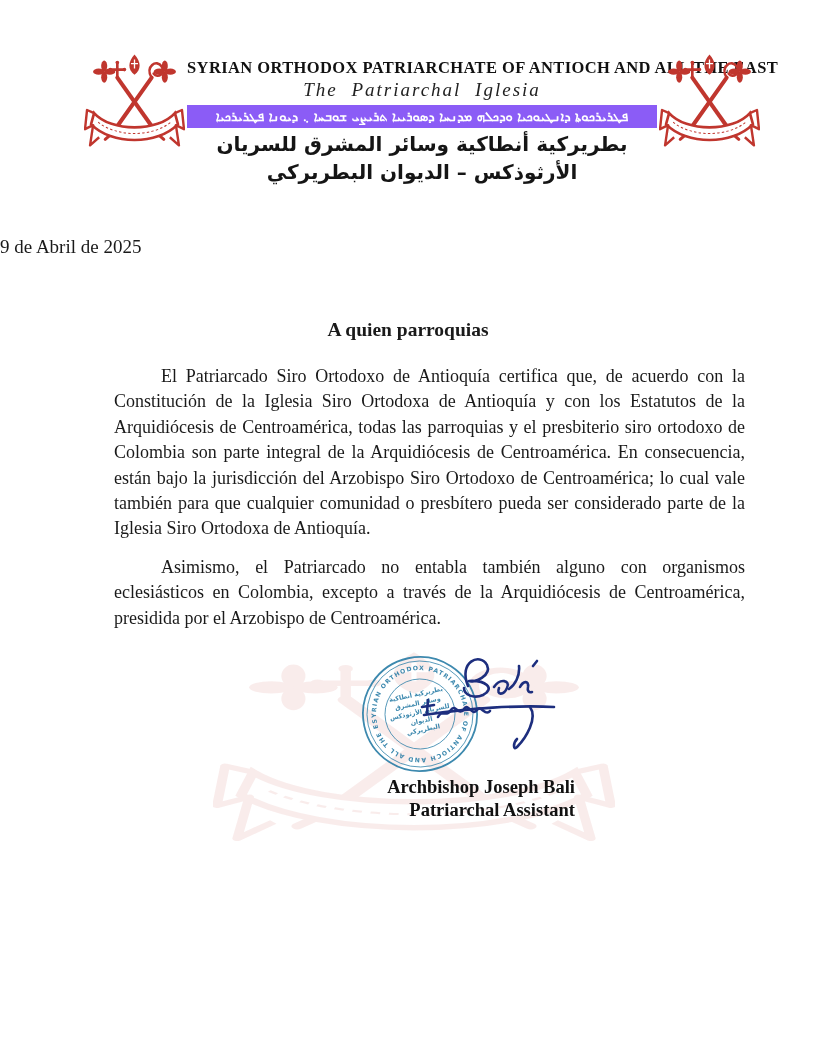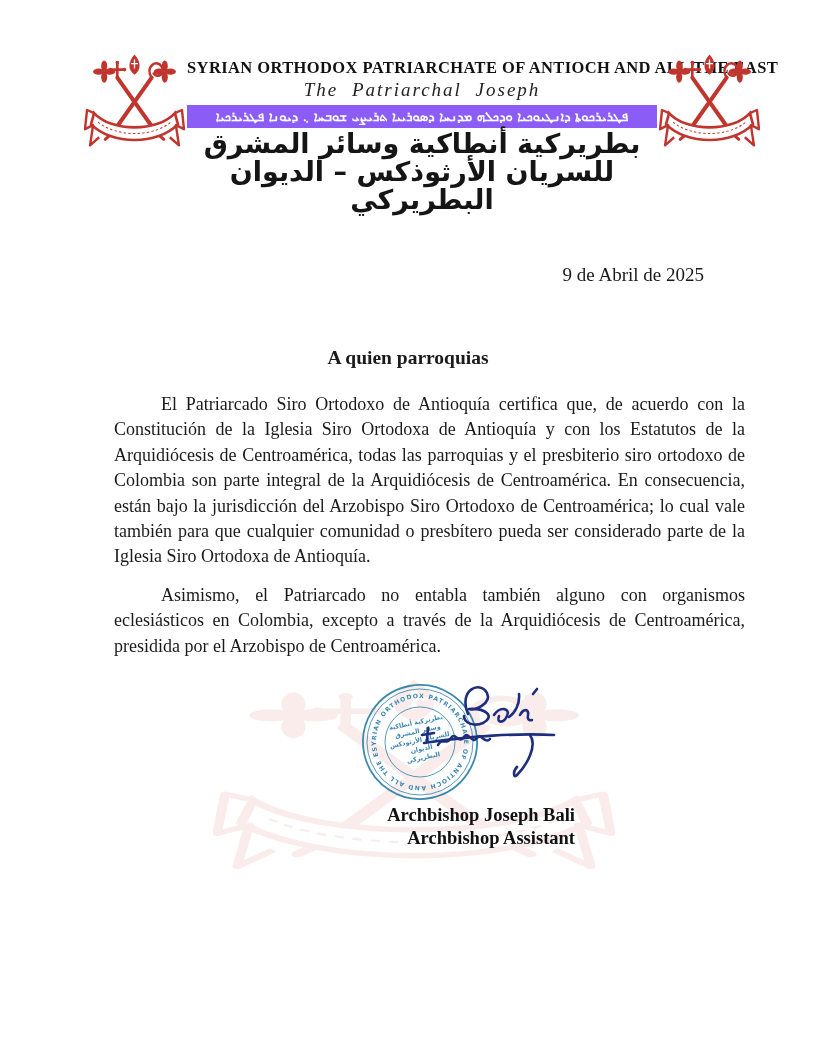--- a/index.html
+++ b/index.html
@@ -46,31 +46,29 @@
     overflow:hidden;
     white-space:nowrap;
     text-align:center;
     direction:rtl;
   }
   .lh-arabic{
     margin-top:2px;
     direction:rtl;
     font-family:"DejaVu Sans", sans-serif;
     font-weight:bold;
-    font-size:27px;
+    font-size:20px;
     line-height:28px;
     color:#151515;
   }
   
   .date-line{
     margin-top:50px;
     padding-right:112px;
-    text-align:right;
     font-size:19px;
-    margin-left:16px;
   }
   .salutation{
     margin-top:61px;
     text-align:center;
     font-weight:bold;
     font-size:19.5px;
   }
   .body-text{padding:0 71px 0 70px;margin-left:44px;}
   .body-text p{
     margin:0 0 13px 0;
@@ -154,21 +152,21 @@
 </svg>
 
 <div class="page">
 
   <div class="letterhead">
     <svg class="emblem" viewBox="0 0 100 112">
       <use href="#emblem-sym"></use>
     </svg>
     <div class="lh-center">
       <div class="lh-title">SYRIAN ORTHODOX PATRIARCHATE OF ANTIOCH AND ALL THE EAST</div>
-      <div class="lh-subtitle">The Patriarchal Joseph</div>
+      <div class="lh-subtitle">The Patriarchal Iglesia</div>
       <div class="lh-banner">ܦܛܪܝܪܟܘܬܐ ܕܐܢܛܝܘܟܝܐ ܘܕܟܠܗ ܡܕܢܚܐ ܕܣܘܪܝܝܐ ܬܪܝܨܝ ܫܘܒܚܐ ܆ ܕܝܘܢܐ ܦܛܪܝܪܟܝܐ</div>
       <div class="lh-arabic">بطريركية أنطاكية وسائر المشرق للسريان الأرثوذكس – الديوان البطريركي</div>
     </div>
     <svg class="emblem" viewBox="0 0 100 112">
       <use href="#emblem-sym"></use>
     </svg>
   </div>
 
   <div class="date-line">9 de Abril de 2025</div>
 
@@ -221,17 +219,17 @@
         <path d="M10 65 C55 58 105 55 140 57"></path>
 
         <path d="M24 67 C28 59 32 68 37 60 C41 53 45 67 50 59 C54 52 58 67 63 60 C67 54 71 67 76 61"></path>
 
         <path d="M116 57 C124 68 112 88 103 97 C99 101 99 93 103 89"></path>
       </g>
     </svg>
 
     <div class="sig-names">
       <div>Archbishop Joseph Bali</div>
-      <div>Archbishop Assistant</div>
+      <div>Patriarchal Assistant</div>
     </div>
   </div>
 
 </div>
 
 </body></html>

